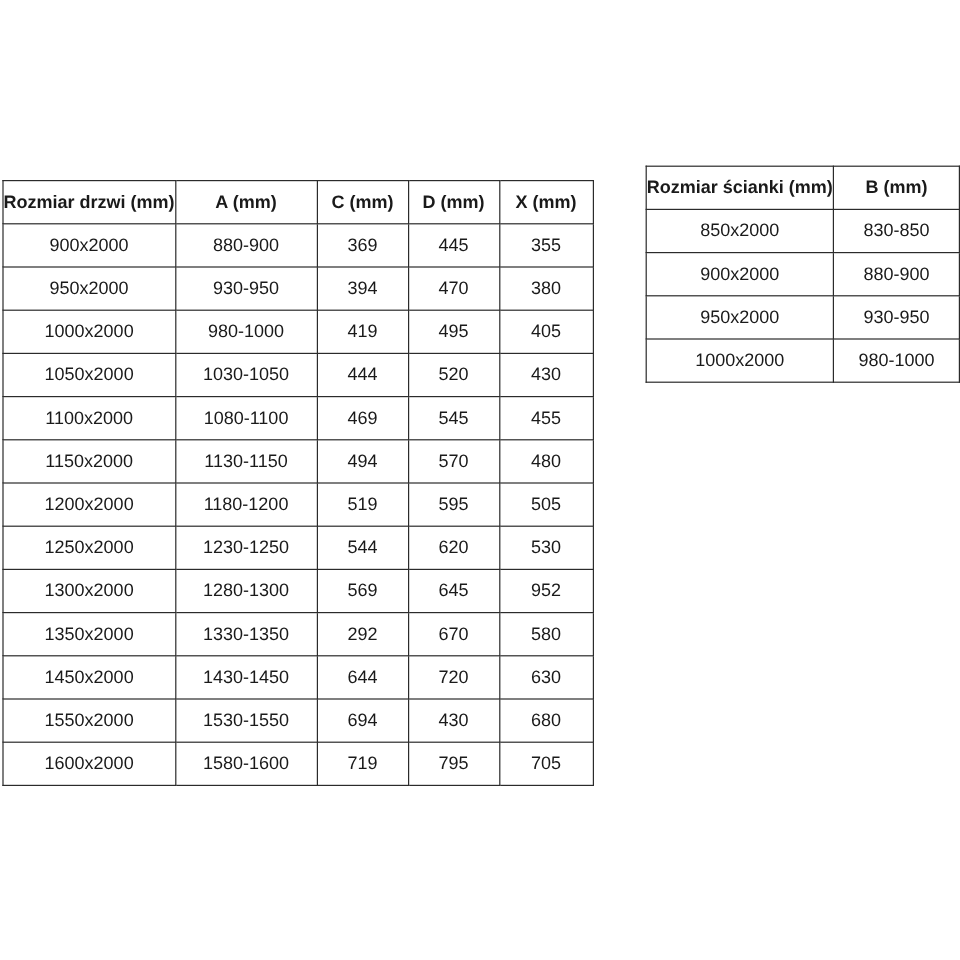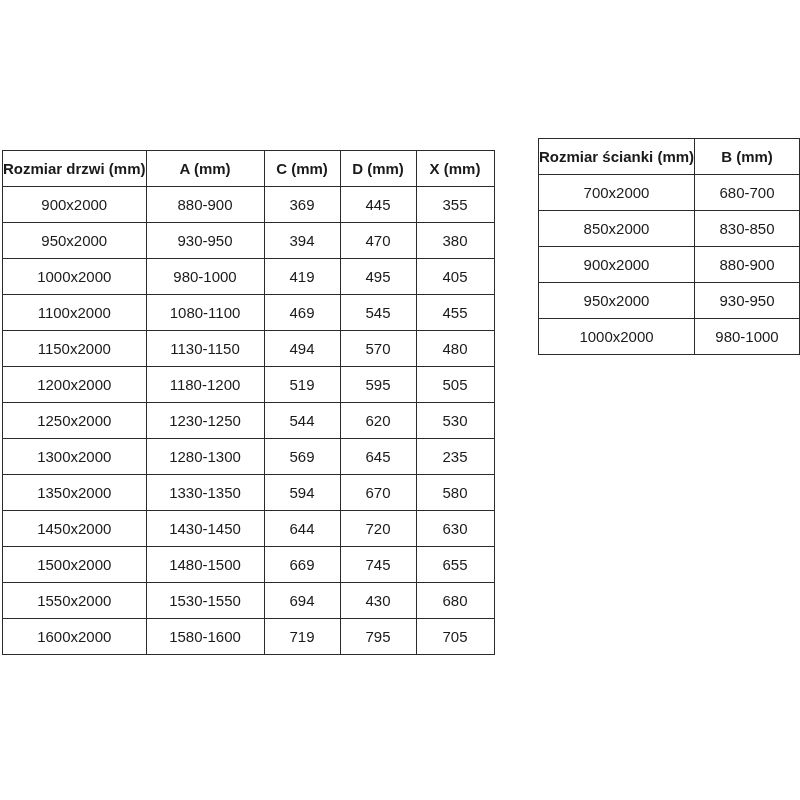--- a/index.html
+++ b/index.html
@@ -87,20 +87,27 @@
           <td>380</td>
         </tr>
         <tr>
           <td>1000x2000</td>
           <td>980-1000</td>
           <td>419</td>
           <td>495</td>
           <td>405</td>
         </tr>
         <tr>
+          <td>1050x2000</td>
+          <td>1030-1050</td>
+          <td>444</td>
+          <td>520</td>
+          <td>430</td>
+        </tr>
+        <tr>
           <td>1100x2000</td>
           <td>1080-1100</td>
           <td>469</td>
           <td>545</td>
           <td>455</td>
         </tr>
         <tr>
           <td>1150x2000</td>
           <td>1130-1150</td>
           <td>494</td>
@@ -119,42 +126,35 @@
           <td>1230-1250</td>
           <td>544</td>
           <td>620</td>
           <td>530</td>
         </tr>
         <tr>
           <td>1300x2000</td>
           <td>1280-1300</td>
           <td>569</td>
           <td>645</td>
-          <td>235</td>
+          <td>952</td>
         </tr>
         <tr>
           <td>1350x2000</td>
           <td>1330-1350</td>
-          <td>594</td>
+          <td>292</td>
           <td>670</td>
           <td>580</td>
         </tr>
         <tr>
           <td>1450x2000</td>
           <td>1430-1450</td>
           <td>644</td>
           <td>720</td>
           <td>630</td>
-        </tr>
-        <tr>
-          <td>1500x2000</td>
-          <td>1480-1500</td>
-          <td>669</td>
-          <td>745</td>
-          <td>655</td>
         </tr>
         <tr>
           <td>1550x2000</td>
           <td>1530-1550</td>
           <td>694</td>
           <td>430</td>
           <td>680</td>
         </tr>
         <tr>
           <td>1600x2000</td>
@@ -172,24 +172,20 @@
       <col style="width:120px">
     </colgroup>
   <thead>
         <tr>
           <th>Rozmiar ścianki (mm)</th>
           <th>B (mm)</th>
         </tr>
       </thead>
       <tbody>
         <tr>
-          <td>700x2000</td>
-          <td>680-700</td>
-        </tr>
-        <tr>
           <td>850x2000</td>
           <td>830-850</td>
         </tr>
         <tr>
           <td>900x2000</td>
           <td>880-900</td>
         </tr>
         <tr>
           <td>950x2000</td>
           <td>930-950</td>

